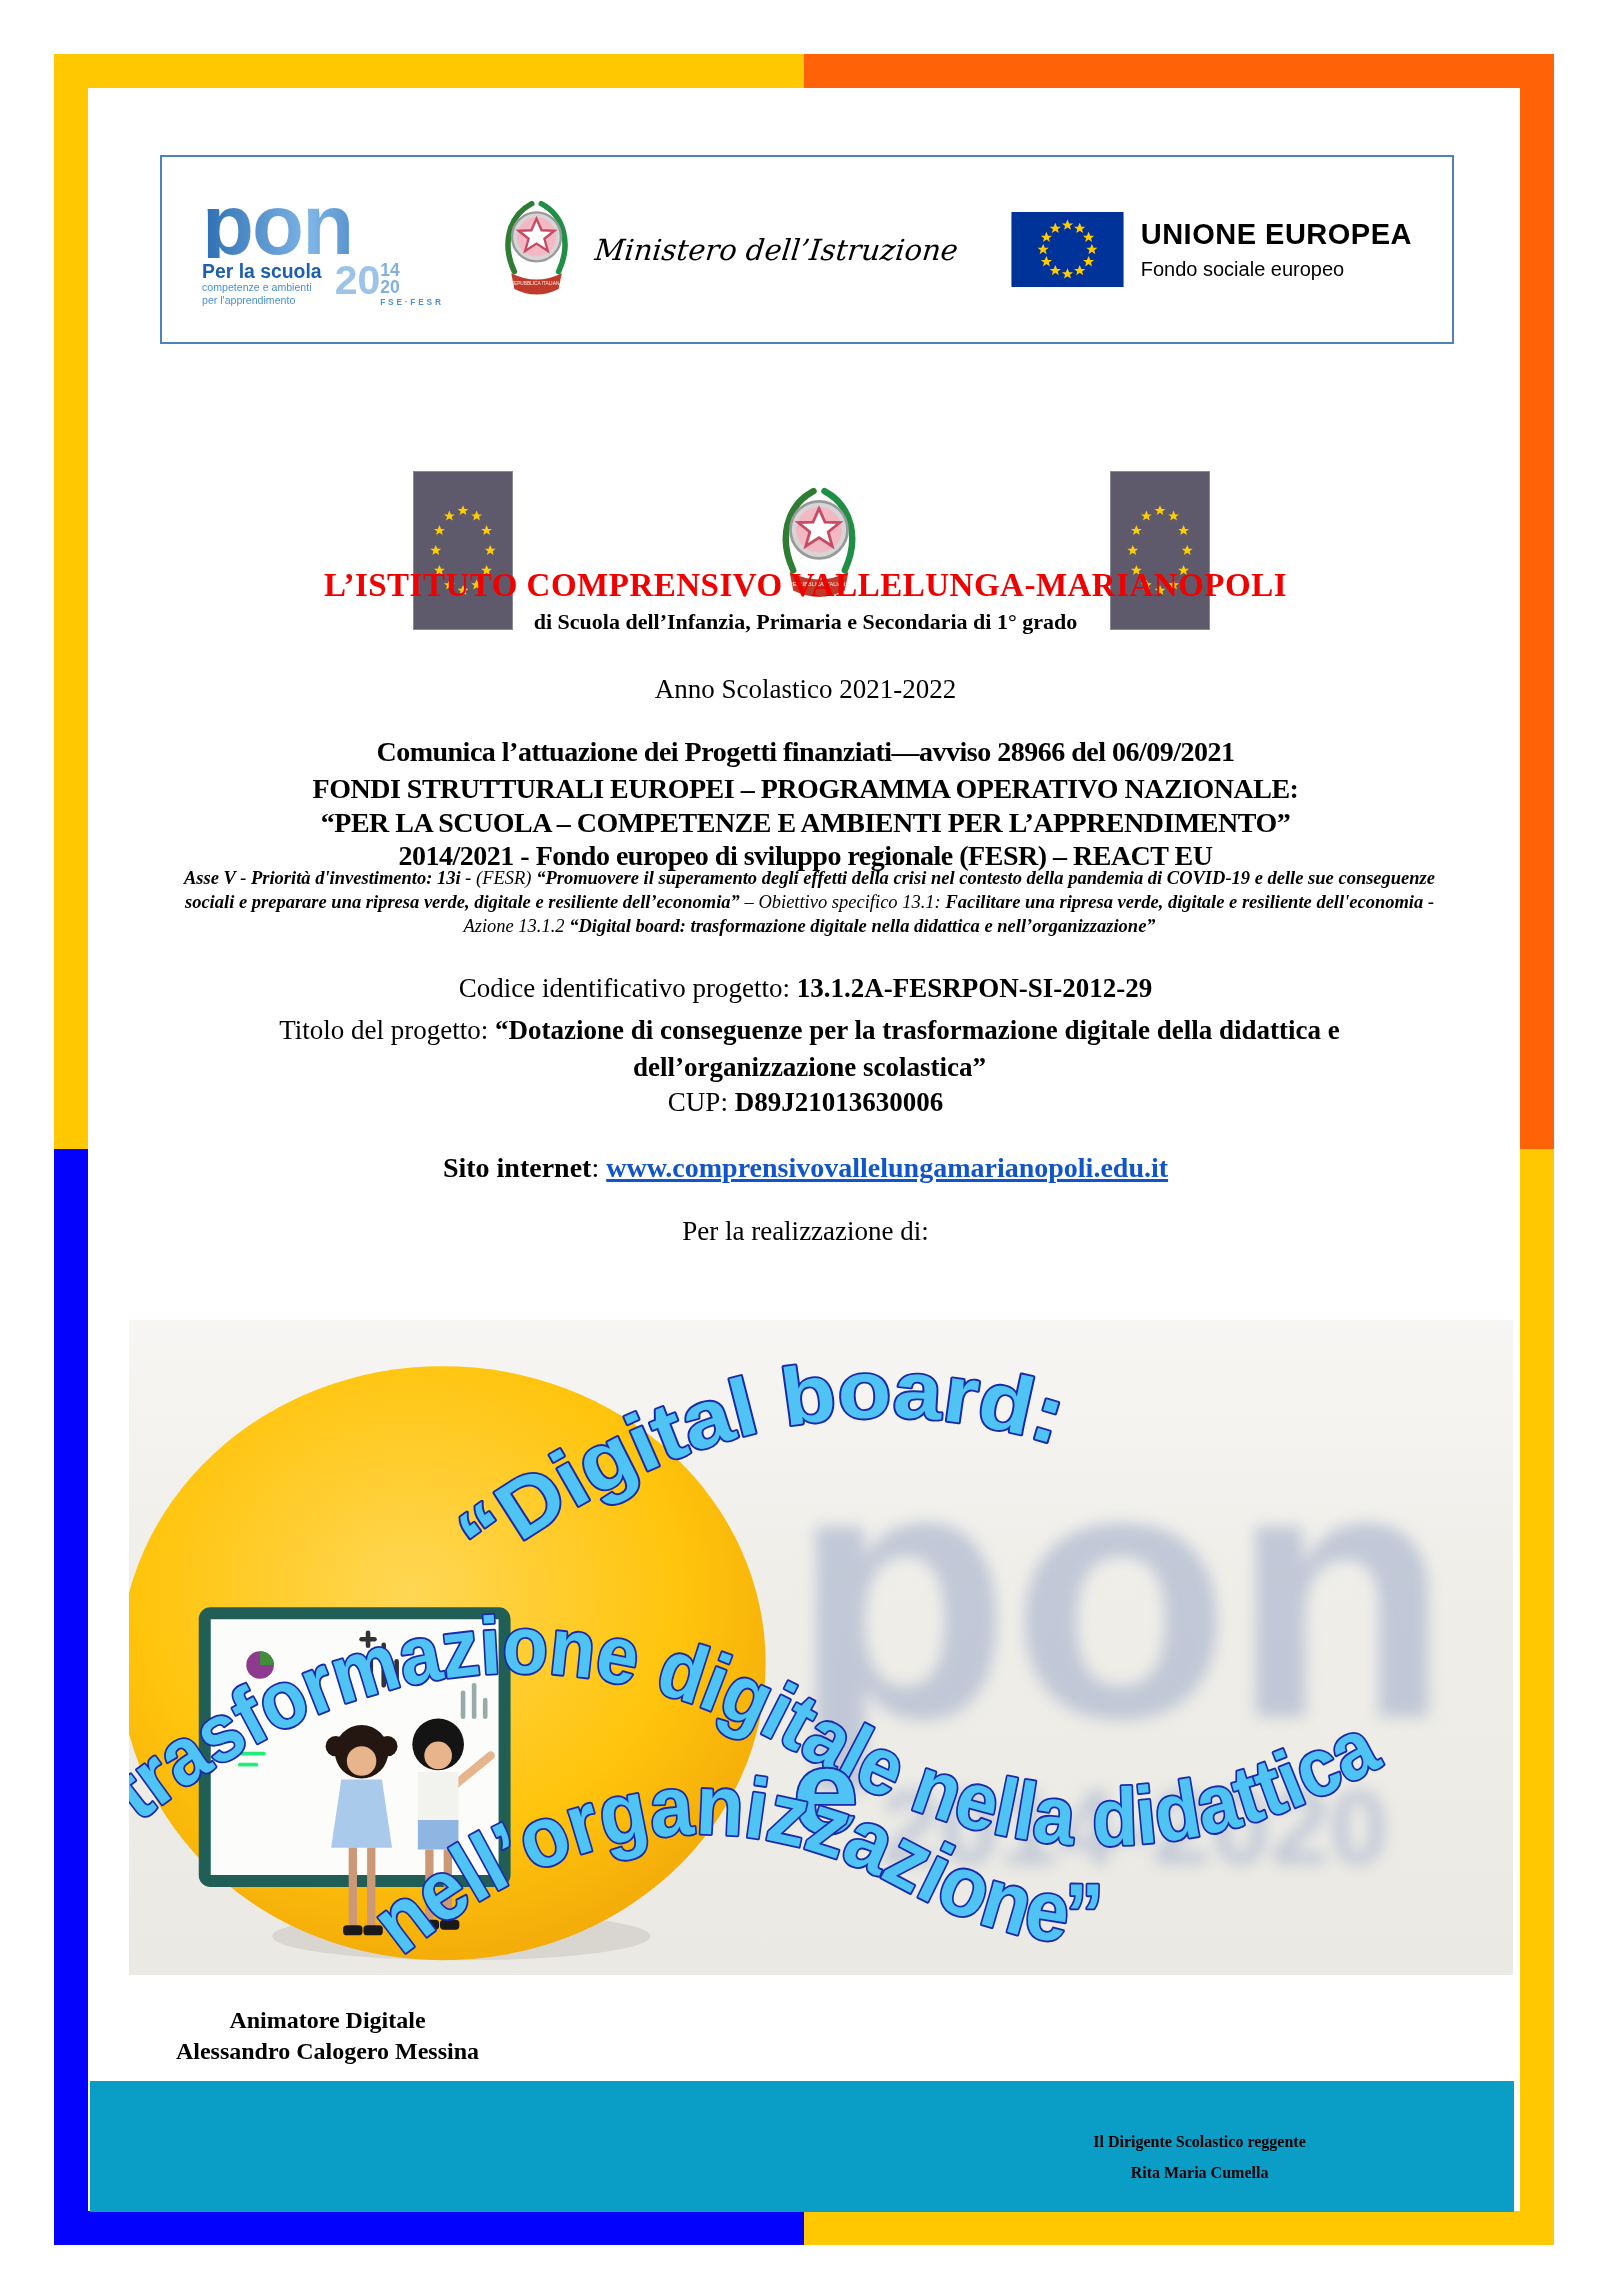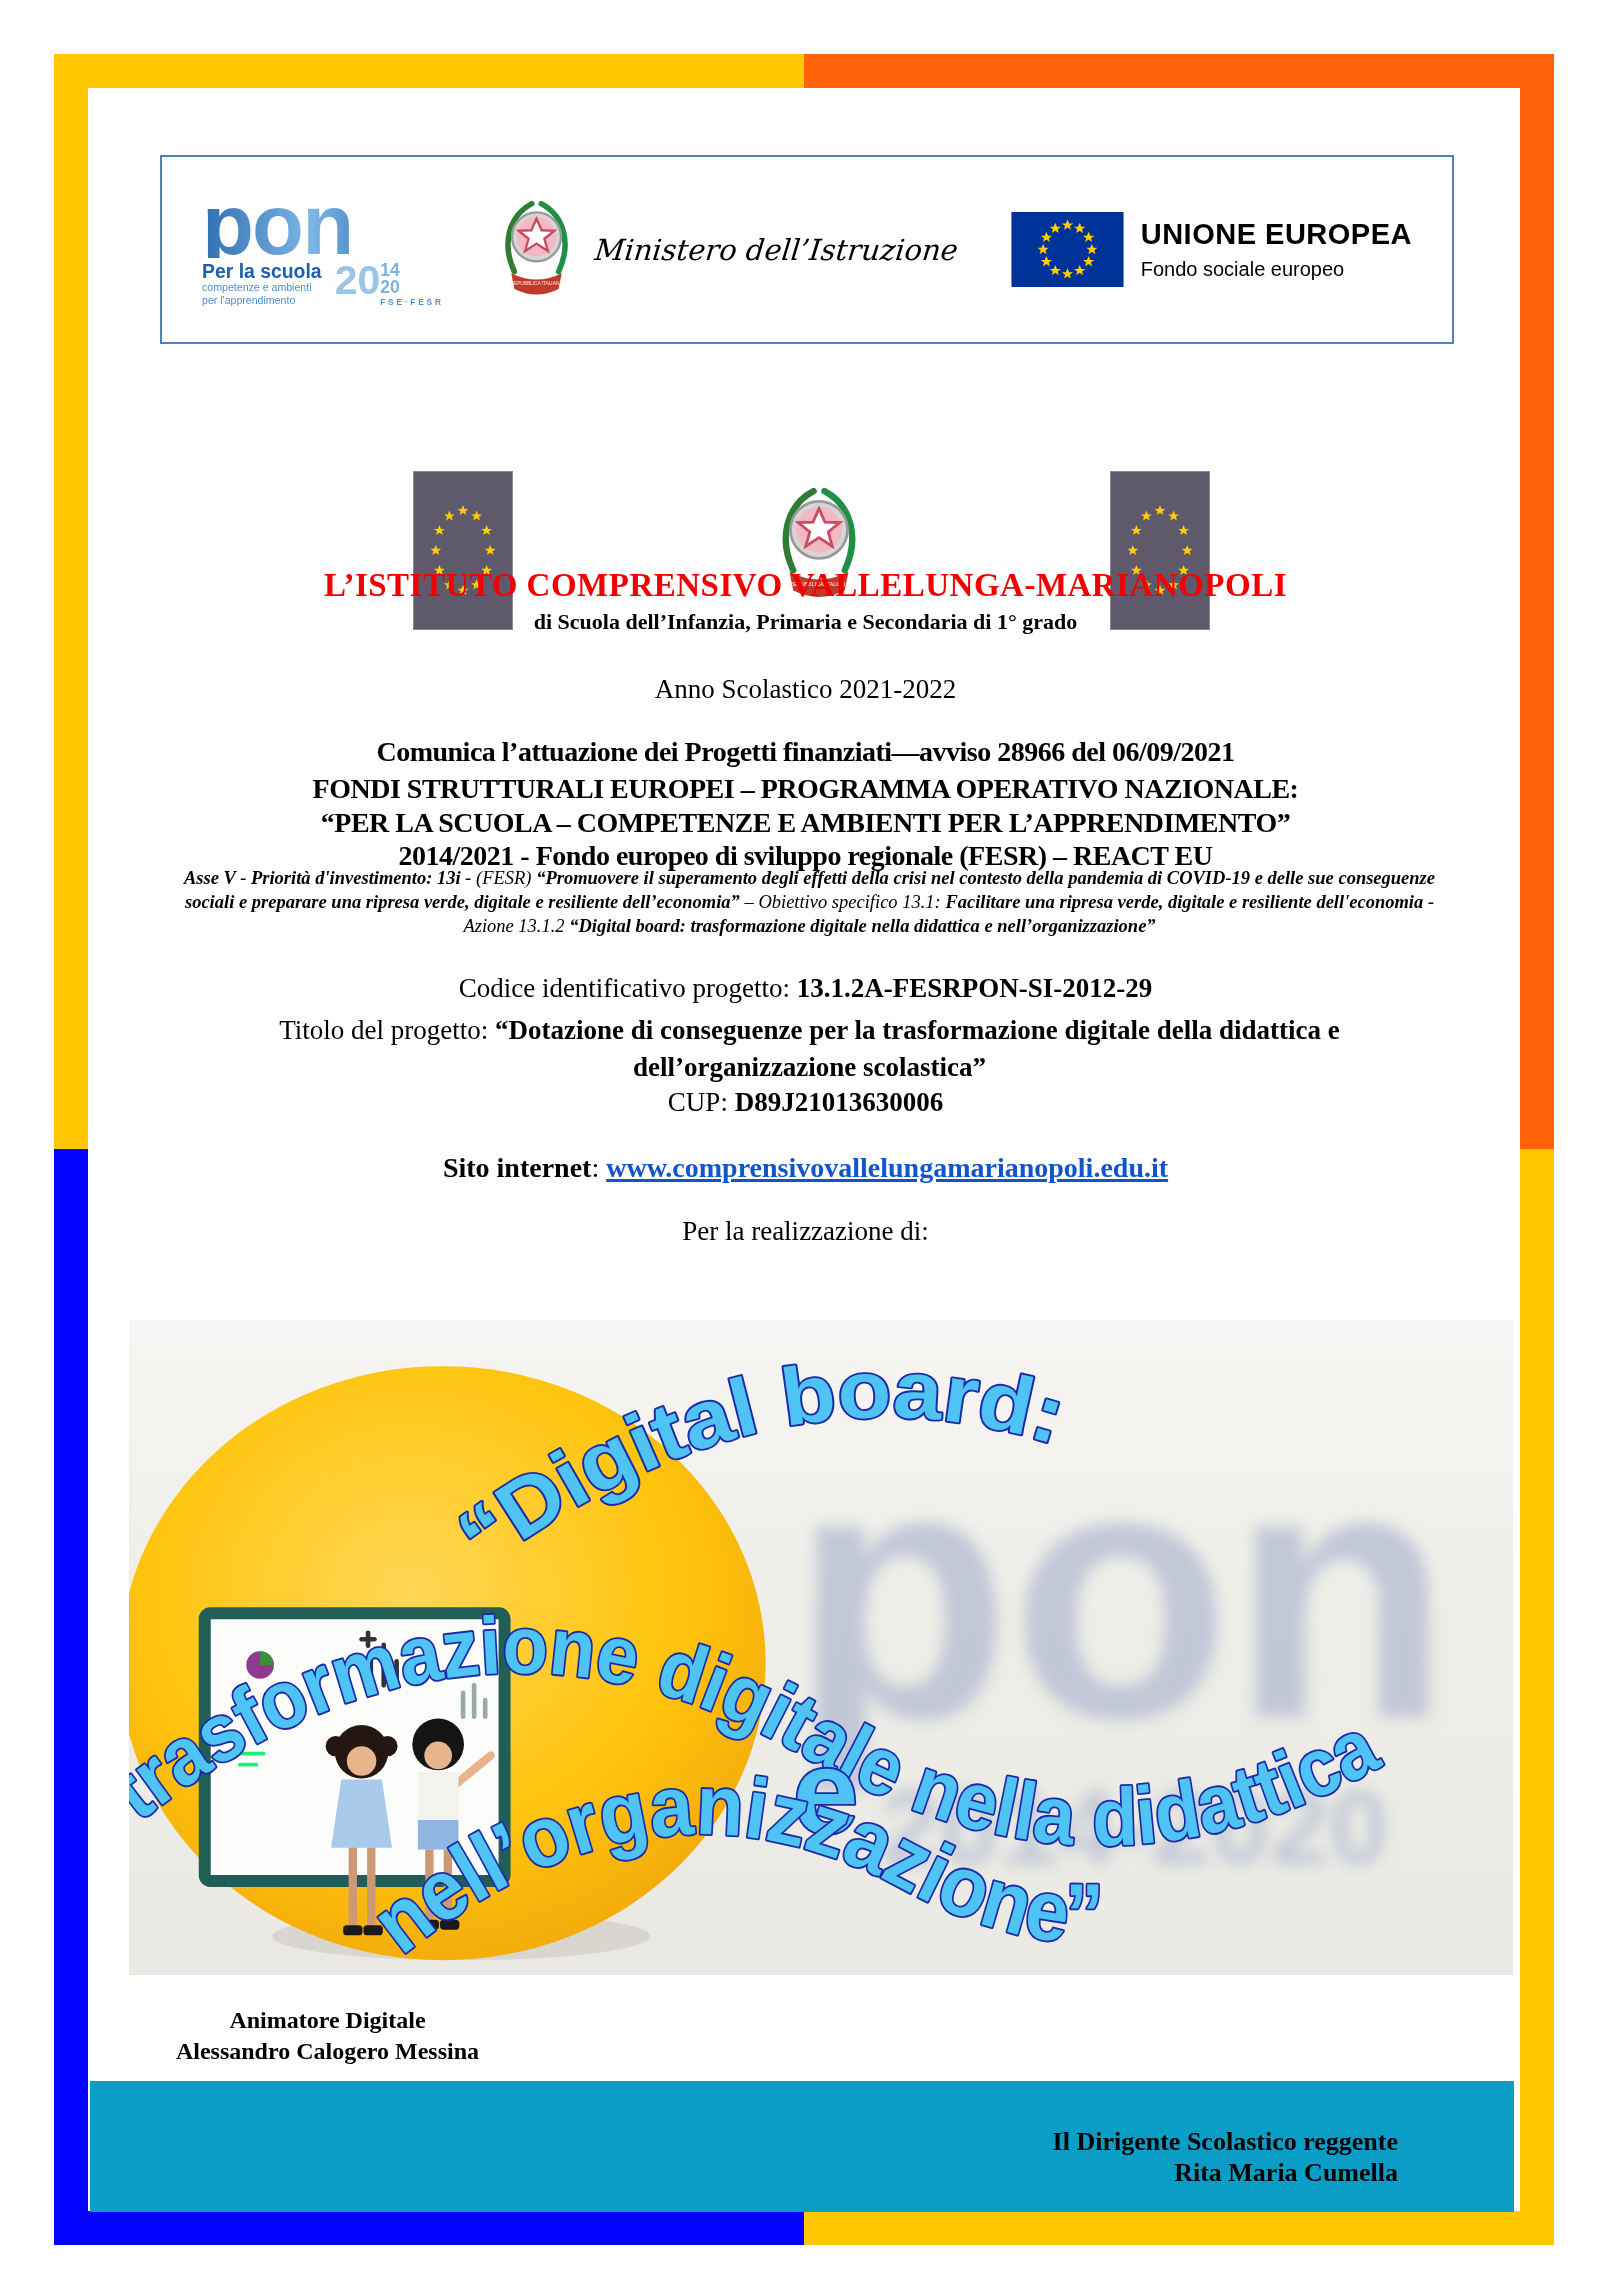--- a/index.html
+++ b/index.html
@@ -80,22 +80,22 @@
   .artwork svg{display:block;width:100%;height:100%;}
   .wa-text{font-family:"Liberation Sans",sans-serif;font-weight:bold;
     fill:var(--wa-fill);stroke:var(--wa-stroke);stroke-width:4px;
     paint-order:stroke;stroke-linejoin:round;}
   .wm-text{font-family:"Liberation Sans",sans-serif;font-weight:bold;fill:#B6BFD2;opacity:0.8;}
 
   
   .sig-left{left:129px;top:2005px;width:397px;text-align:center;
     font-size:24px;font-weight:bold;line-height:31px;}
   .cyan-band{left:90px;top:2081px;width:1424px;height:131px;background:var(--cyan);}
-  .sig-right{left:1001px;top:2126px;width:397px;text-align:right;
-    font-size:26px;font-weight:bold;line-height:31px;}
+  .sig-right{left:1001px;top:2126px;width:397px;text-align:center;
+    font-size:16px;font-weight:bold;line-height:31px;}
 </style>
 </head>
 <body>
 
 <div class="page">
 
   <div class="bar bar-top"></div>
   <div class="bar bar-bottom"></div>
   <div class="bar bar-left"></div>
   <div class="bar bar-right"></div>

